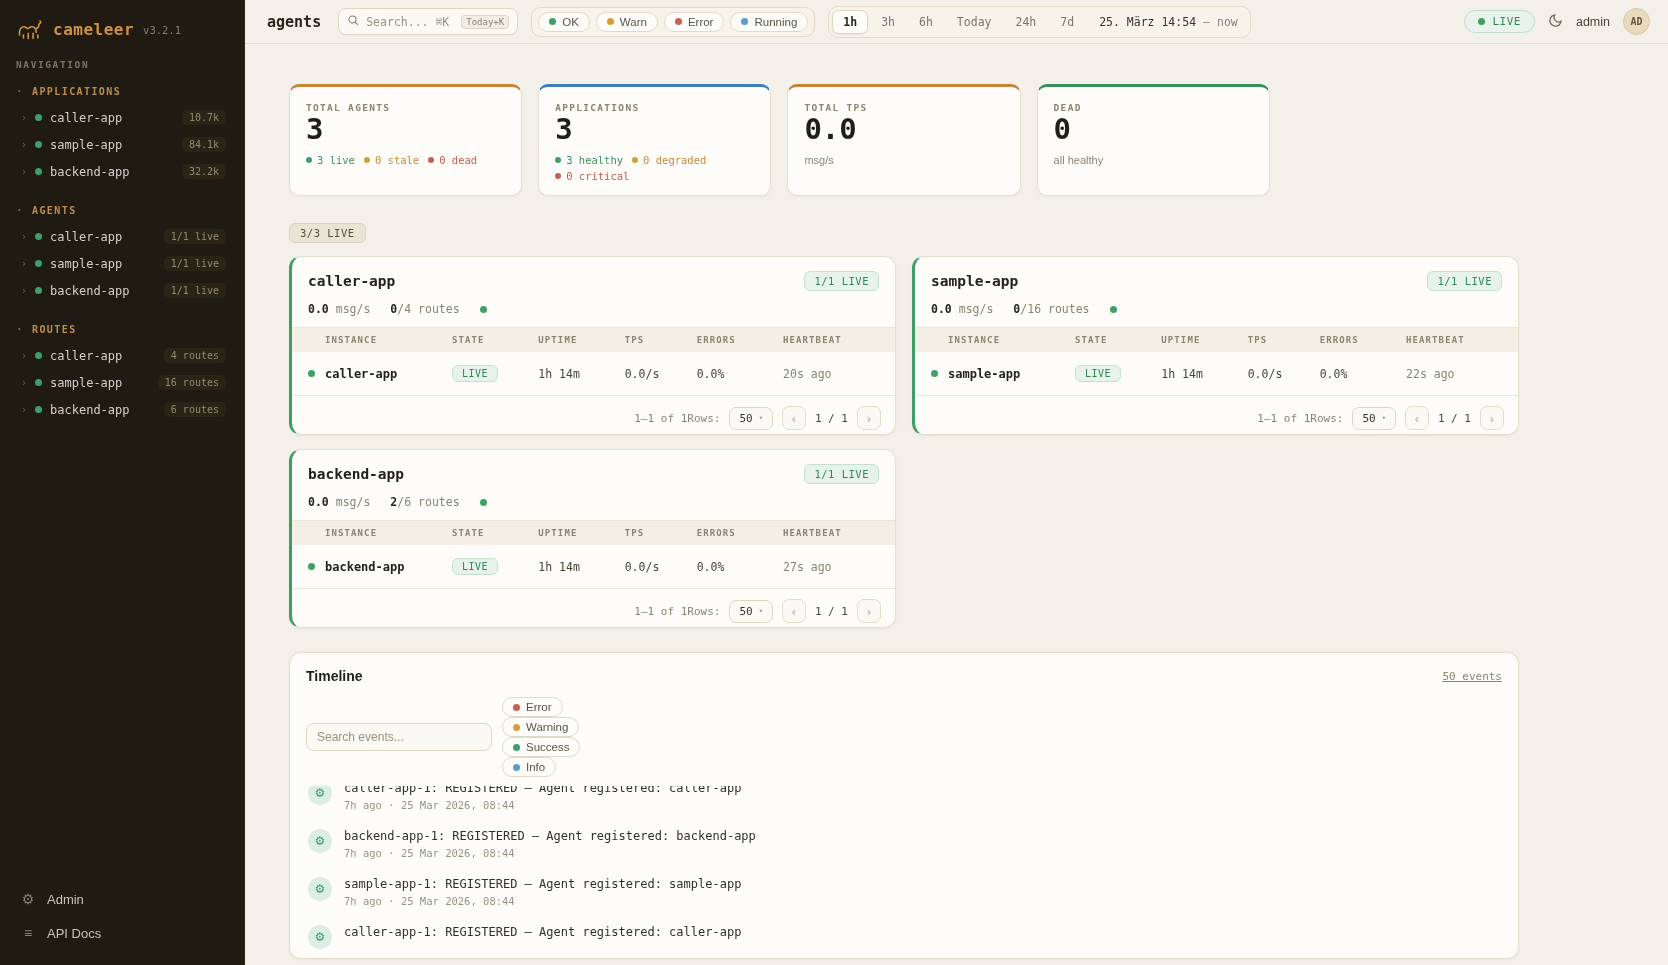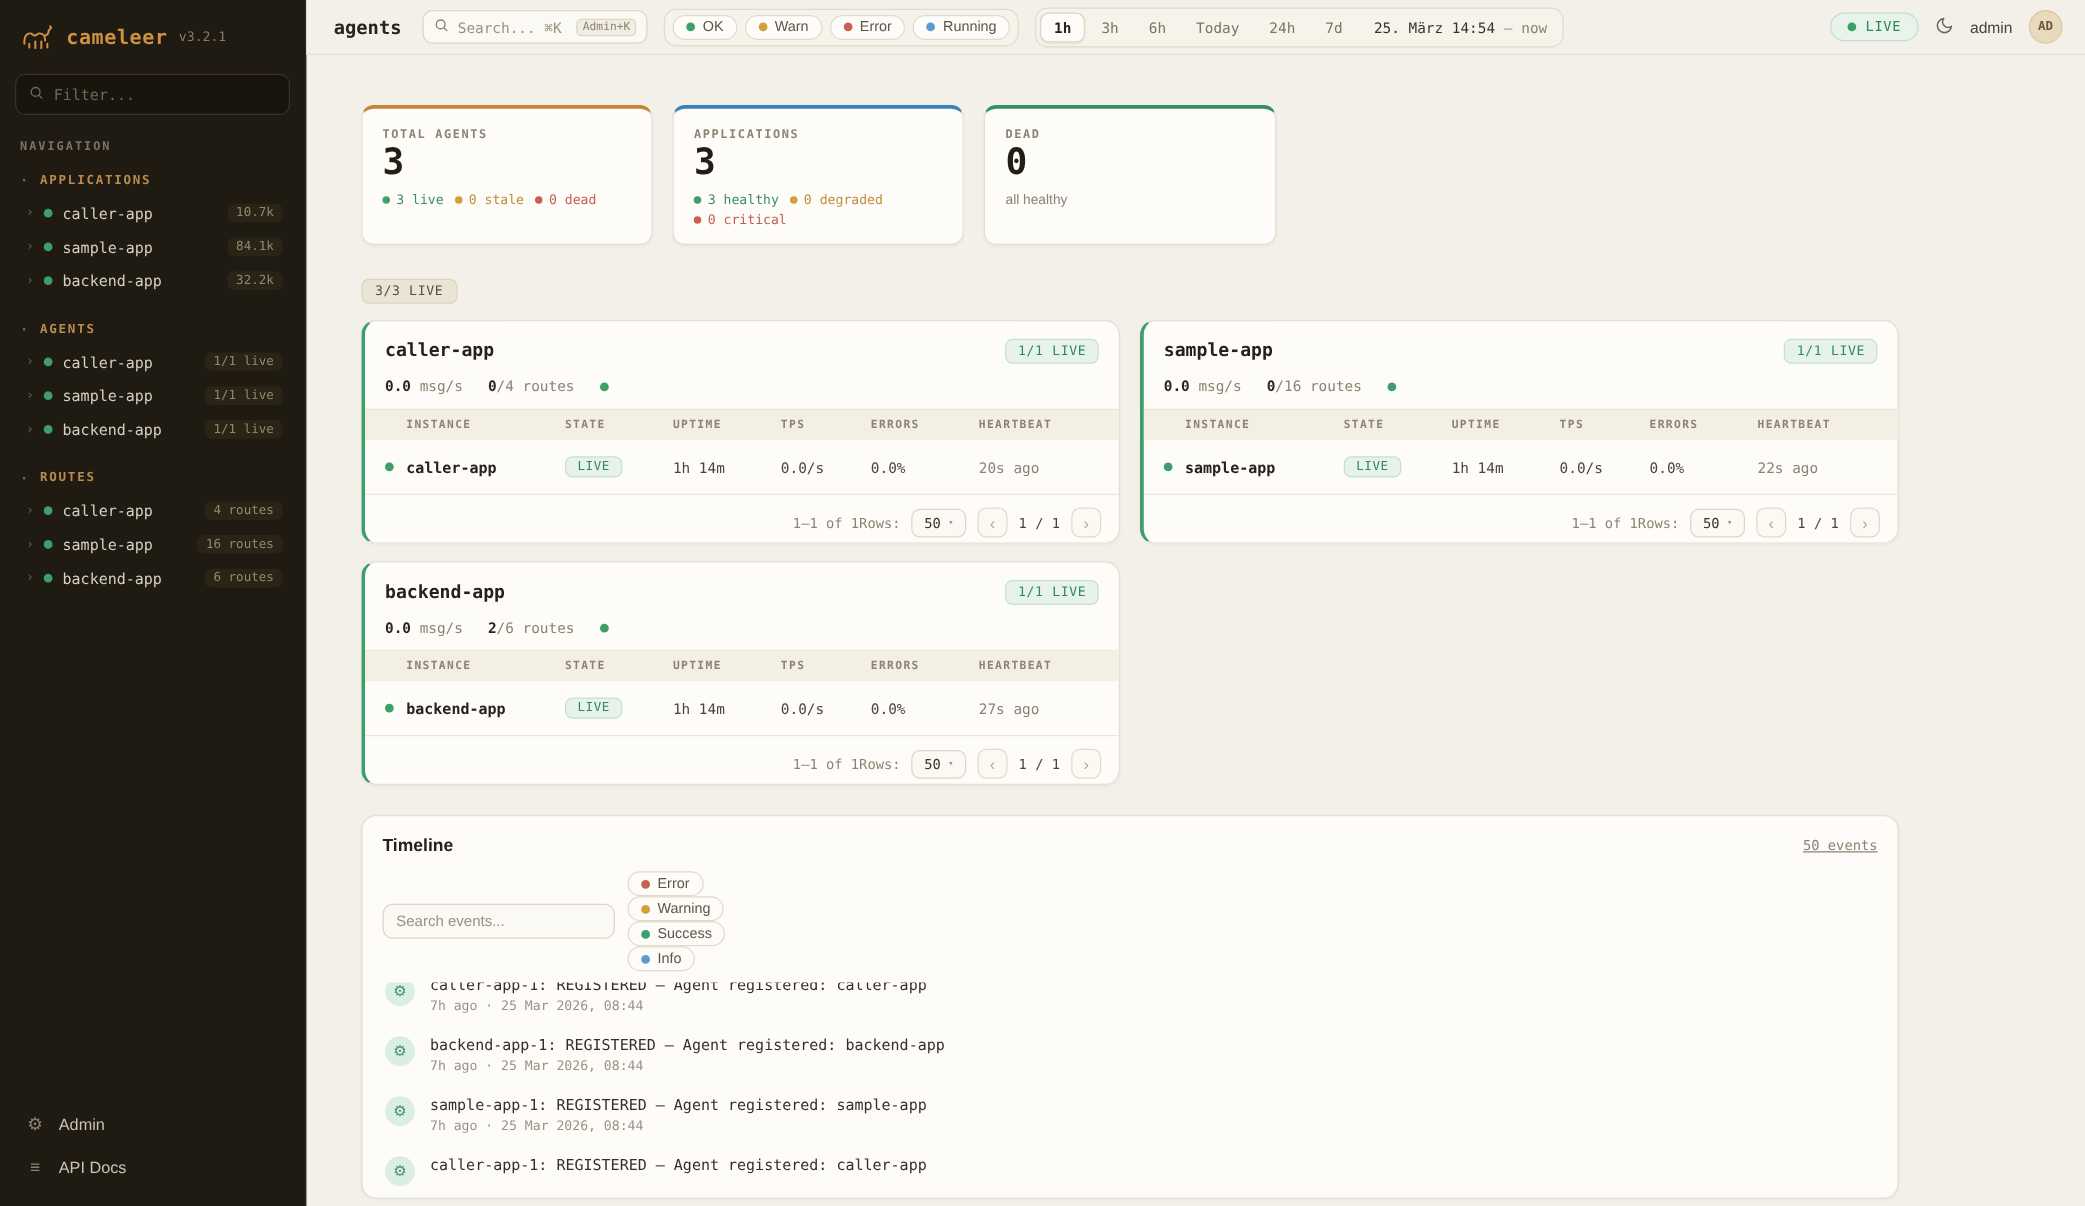--- a/index.html
+++ b/index.html
@@ -121,29 +121,20 @@
         <svg width="28" height="24" viewBox="0 0 32 26" fill="none" stroke="currentColor" stroke-width="1.8" stroke-linecap="round" stroke-linejoin="round">
           <path d="M4 21v-3c0-4 2.5-6.5 5-6.5 2.5 0 2.5 2 4.5 2s2-2 4.5-2c3 0 5 2.5 5 6.5"></path>
           <path d="M23 13.5c2.2-.5 3.2-2.5 3.2-4.6L28.5 6.5l-1-1.5"></path>
           <path d="M8.5 21v3.5M14 19v6M19.5 19v6M25 21v3.5"></path>
         </svg>
       </span>
       <span class="logo-text">cameleer</span>
       <span class="logo-ver">v3.2.1</span>
     </div>
 
-    <div class="filter-box">
-      <span>
-        <svg width="12" height="12" viewBox="0 0 24 24" fill="none" stroke="currentColor" stroke-width="2.2" stroke-linecap="round">
-            <circle cx="11" cy="11" r="7"></circle>
-            <path d="M21 21l-4.3-4.3"></path>
-          </svg>
-      </span>
-      <input placeholder="Filter..." style="">
-    </div>
 
     <div class="nav-label">NAVIGATION</div>
 
     <div class="nav-section">
       <div class="section-header">
         <span class="section-bullet">·</span>
         <span>APPLICATIONS</span>
       </div>
       <div class="nav-item">
         <span class="chev">›</span>
@@ -233,21 +224,21 @@
       <div class="page-title">agents</div>
 
       <div class="search-box">
         <span>
           <svg width="12" height="12" viewBox="0 0 24 24" fill="none" stroke="currentColor" stroke-width="2.2" stroke-linecap="round">
               <circle cx="11" cy="11" r="7"></circle>
               <path d="M21 21l-4.3-4.3"></path>
             </svg>
         </span>
         <input placeholder="Search... ⌘K" style="">
-        <span class="search-kbd">Admin+K</span>
+        <span class="search-kbd">Today+K</span>
       </div>
 
       <div class="chip-group">
         <button class="chip">
           <span class="dot ok"></span>
           <span>OK</span>
         </button>
         <button class="chip">
           <span class="dot warn"></span>
           <span>Warn</span>
@@ -326,20 +317,27 @@
               <span class="stat-sub sub-orange">
                   <span class="dot warn"></span>
                   <span>0 degraded</span>
                 </span>
               <span class="stat-sub sub-red">
                   <span class="dot err"></span>
                   <span>0 critical</span>
                 </span>
             </div>
           </div>
+          <div class="stat-card">
+            <div class="stat-label">TOTAL TPS</div>
+            <div class="stat-value">0.0</div>
+            <div class="stat-subs">
+                <span class="sub-muted">msg/s</span>
+              </div>
+          </div>
           <div class="stat-card accent-green">
             <div class="stat-label">DEAD</div>
             <div class="stat-value">0</div>
             <div class="stat-subs">
                 <span class="sub-muted">all healthy</span>
               </div>
           </div>
         </div>
 
         <div>

